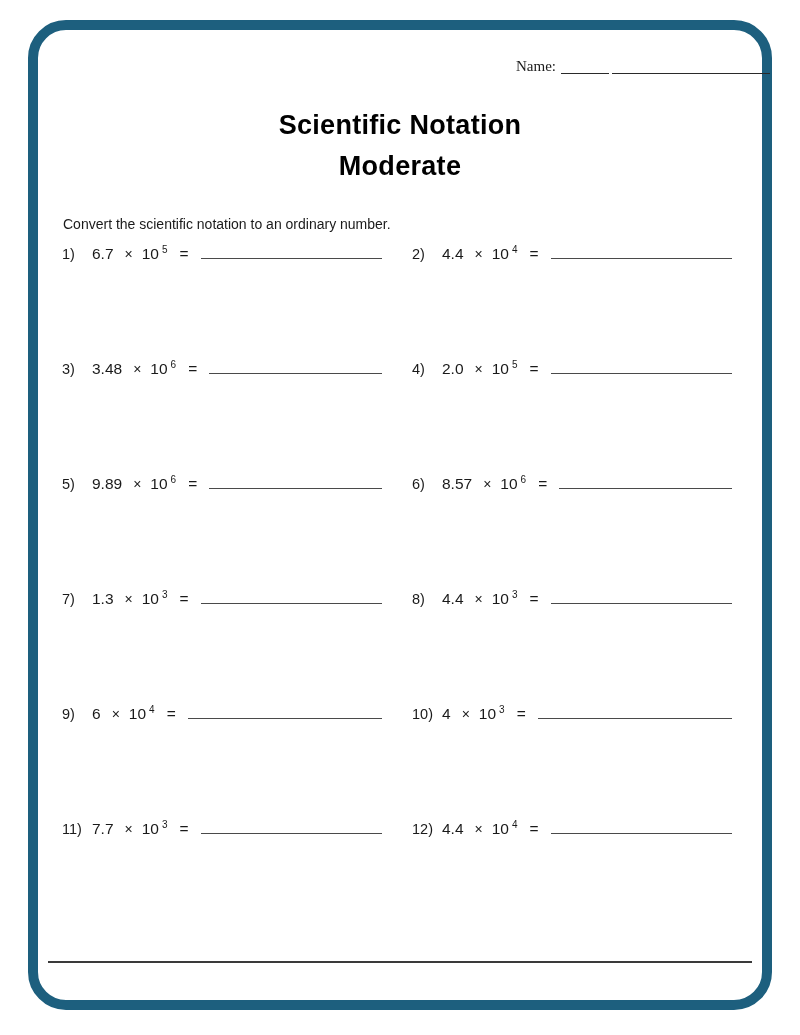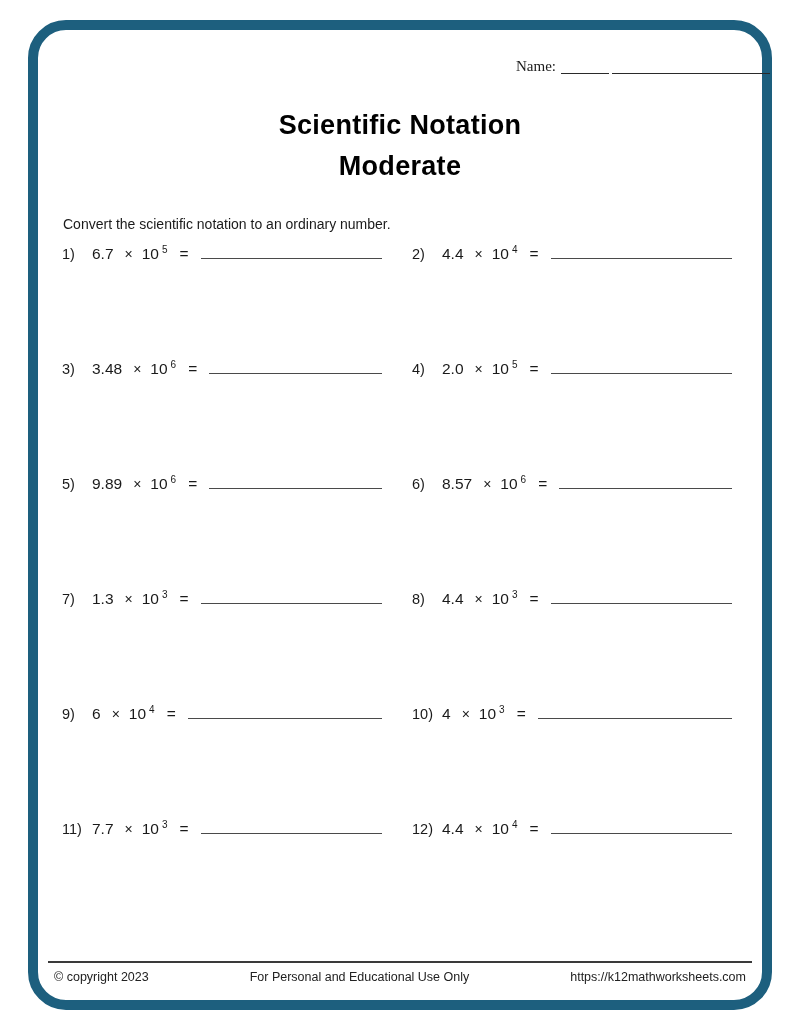--- a/index.html
+++ b/index.html
@@ -195,20 +195,15 @@
       <span class="times">×</span>
       <span class="base">10</span>
       <span class="expo">4</span>
       <span class="equals">=</span>
       <span class="blank"></span>
     </div>
   </div>
 
   <div class="footer">
     <div class="footer-line"></div>
-    <div class="footer-row">
-      <span>© copyright 2023</span>
-      <span>For Personal and Educational Use Only</span>
-      <span>https://k12mathworksheets.com</span>
-    </div>
   </div>
 
 </div>
 
 </body></html>

